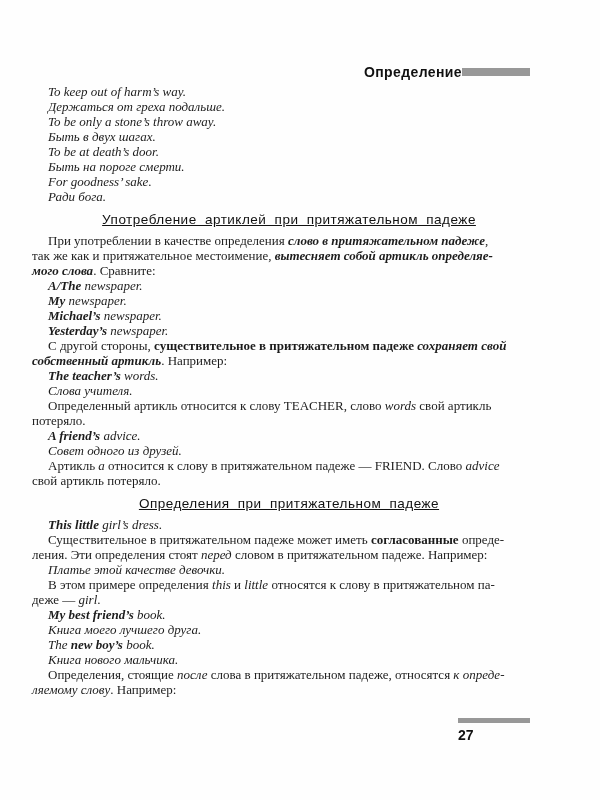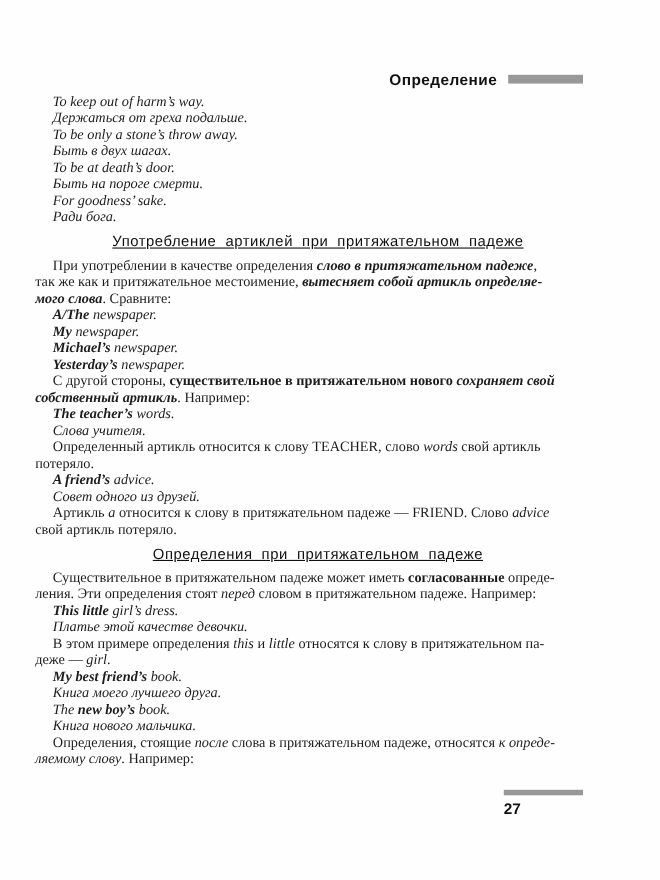--- a/index.html
+++ b/index.html
@@ -2,21 +2,21 @@
 <html><head>
 <meta charset="utf-8">
 <style>
   html,body{margin:0;padding:0;}
   body{background:#e8e8e8;font-family:"Liberation Serif",serif;}
   .page{
     position:relative;width:600px;height:800px;background:#fefefe;
     overflow:hidden;color:#1c1c1c;
   }
   .page-header{
-    position:absolute;top:64px;right:70px;display:flex;align-items:center;gap:10px;
+    position:absolute;top:64px;right:70px;display:flex;align-items:center;
   }
   .header-title{
     font-family:"Liberation Sans",sans-serif;font-weight:bold;font-size:14px;
     letter-spacing:.4px;color:#111;
   }
   .header-rule{display:inline-block;width:68px;height:8px;background:#989898;}
   .content{
     position:absolute;left:32px;top:84px;width:514px;
     font-size:13px;line-height:15px;text-align:left;
   }
@@ -54,30 +54,30 @@
       <div class="para"><span class="s-i">To be at death’s door.</span></div>
       <div class="para"><span class="s-i">Быть на пороге смерти.</span></div>
       <div class="para"><span class="s-i">For goodness’ sake.</span></div>
       <div class="para"><span class="s-i">Ради бога.</span></div>
       <div class="heading"><span class="s-n">Употребление артиклей при притяжательном падеже</span></div>
       <div class="para"><span class="s-n">При употреблении в качестве определения </span><span class="s-bi">слово в притяжательном падеже</span><span class="s-n">,</span><br><span class="s-n">так же как и притяжательное местоимение, </span><span class="s-bi">вытесняет собой артикль определяе-</span><br><span class="s-bi">мого слова</span><span class="s-n">. Сравните:</span></div>
       <div class="para"><span class="s-bi">A/The</span><span class="s-i"> newspaper.</span></div>
       <div class="para"><span class="s-bi">My</span><span class="s-i"> newspaper.</span></div>
       <div class="para"><span class="s-bi">Michael’s</span><span class="s-i"> newspaper.</span></div>
       <div class="para"><span class="s-bi">Yesterday’s</span><span class="s-i"> newspaper.</span></div>
-      <div class="para"><span class="s-n">С другой стороны, </span><span class="s-b">существительное в притяжательном нового </span><span class="s-bi">сохраняет свой</span><br><span class="s-bi">собственный артикль</span><span class="s-n">. Например:</span></div>
+      <div class="para"><span class="s-n">С другой стороны, </span><span class="s-b">существительное в притяжательном падеже </span><span class="s-bi">сохраняет свой</span><br><span class="s-bi">собственный артикль</span><span class="s-n">. Например:</span></div>
       <div class="para"><span class="s-bi">The teacher’s</span><span class="s-i"> words.</span></div>
       <div class="para"><span class="s-i">Слова учителя.</span></div>
       <div class="para"><span class="s-n">Определенный артикль относится к слову TEACHER, слово </span><span class="s-i">words</span><span class="s-n"> свой артикль</span><br><span class="s-n">потеряло.</span></div>
       <div class="para"><span class="s-bi">A friend’s</span><span class="s-i"> advice.</span></div>
       <div class="para"><span class="s-i">Совет одного из друзей.</span></div>
       <div class="para"><span class="s-n">Артикль </span><span class="s-i">a</span><span class="s-n"> относится к слову в притяжательном падеже — FRIEND. Слово </span><span class="s-i">advice</span><br><span class="s-n">свой артикль потеряло.</span></div>
       <div class="heading"><span class="s-n">Определения при притяжательном падеже</span></div>
+      <div class="para"><span class="s-bi">This little</span><span class="s-i"> girl’s dress.</span></div>
       <div class="para"><span class="s-n">Существительное в притяжательном падеже может иметь </span><span class="s-b">согласованные</span><span class="s-n"> опреде-</span><br><span class="s-n">ления. Эти определения стоят </span><span class="s-i">перед</span><span class="s-n"> словом в притяжательном падеже. Например:</span></div>
-      <div class="para"><span class="s-bi">This little</span><span class="s-i"> girl’s dress.</span></div>
       <div class="para"><span class="s-i">Платье этой качестве девочки.</span></div>
       <div class="para"><span class="s-n">В этом примере определения </span><span class="s-i">this</span><span class="s-n"> и </span><span class="s-i">little</span><span class="s-n"> относятся к слову в притяжательном па-</span><br><span class="s-n">деже — </span><span class="s-i">girl</span><span class="s-n">.</span></div>
       <div class="para"><span class="s-bi">My best friend’s</span><span class="s-i"> book.</span></div>
       <div class="para"><span class="s-i">Книга моего лучшего друга.</span></div>
       <div class="para"><span class="s-i">The </span><span class="s-bi">new boy’s</span><span class="s-i"> book.</span></div>
       <div class="para"><span class="s-i">Книга нового мальчика.</span></div>
       <div class="para"><span class="s-n">Определения, стоящие </span><span class="s-i">после</span><span class="s-n"> слова в притяжательном падеже, относятся </span><span class="s-i">к опреде-</span><br><span class="s-i">ляемому слову</span><span class="s-n">. Например:</span></div>
     </div>
 
   <div class="page-footer">

